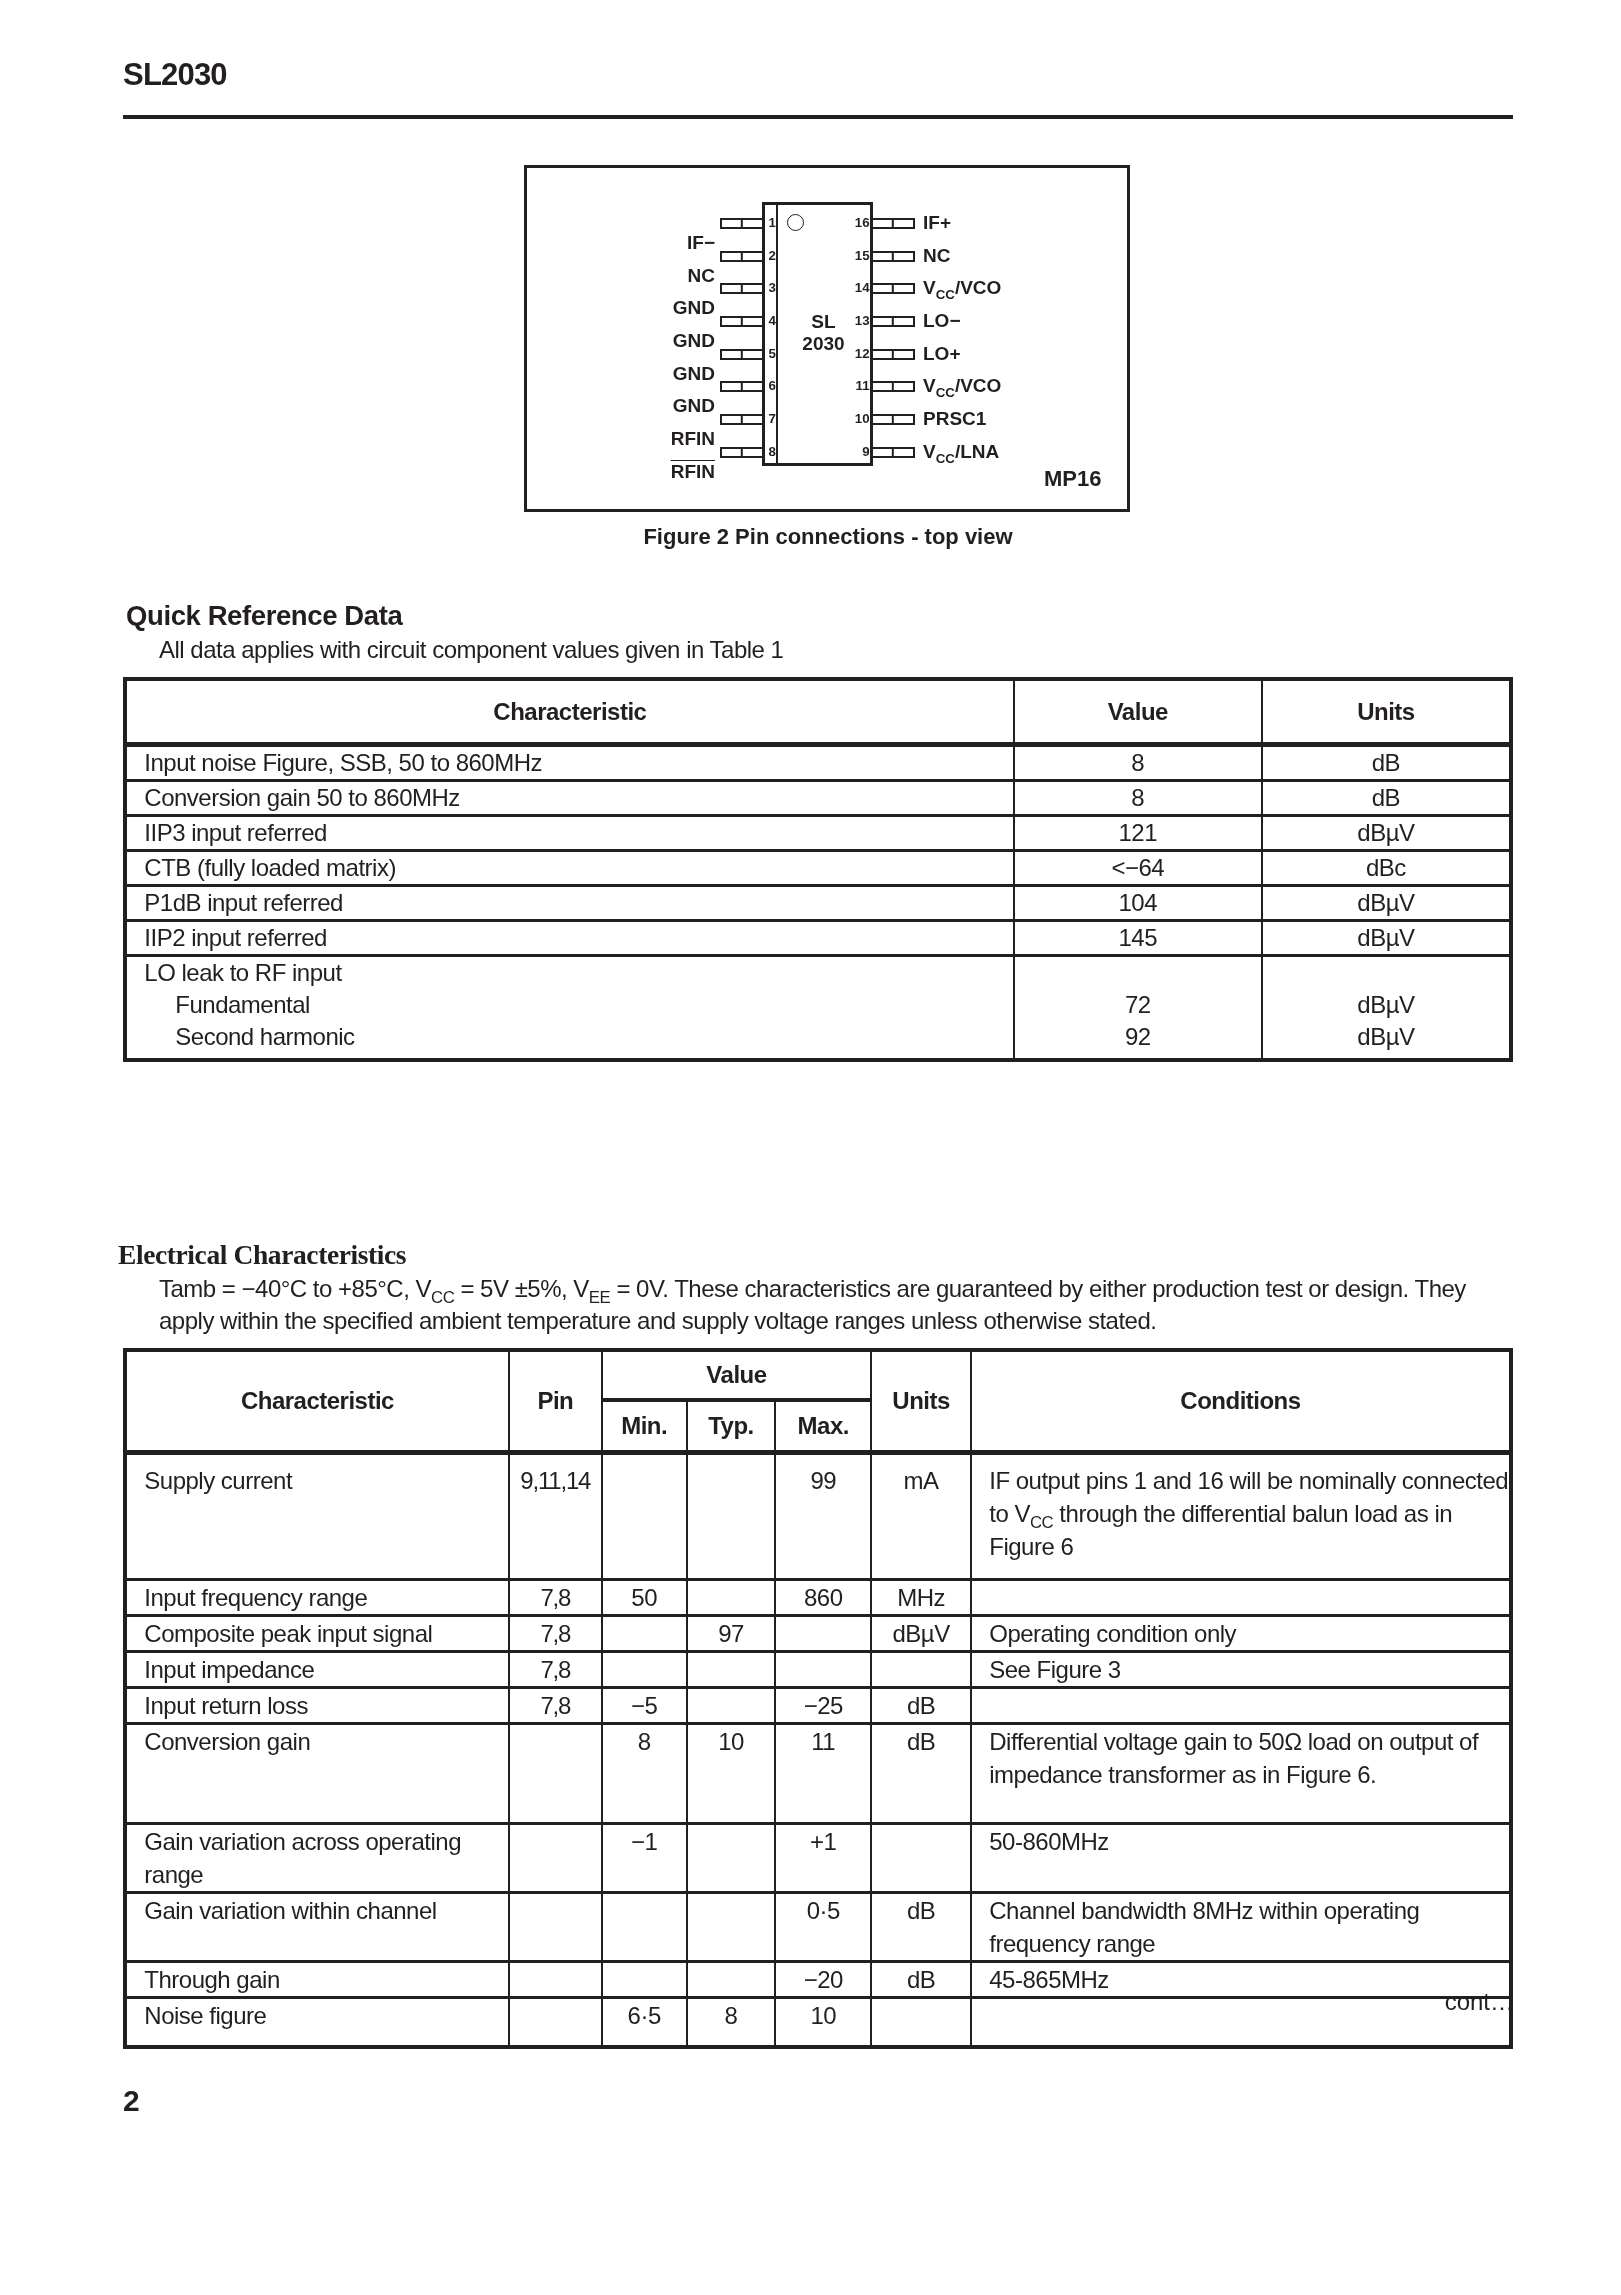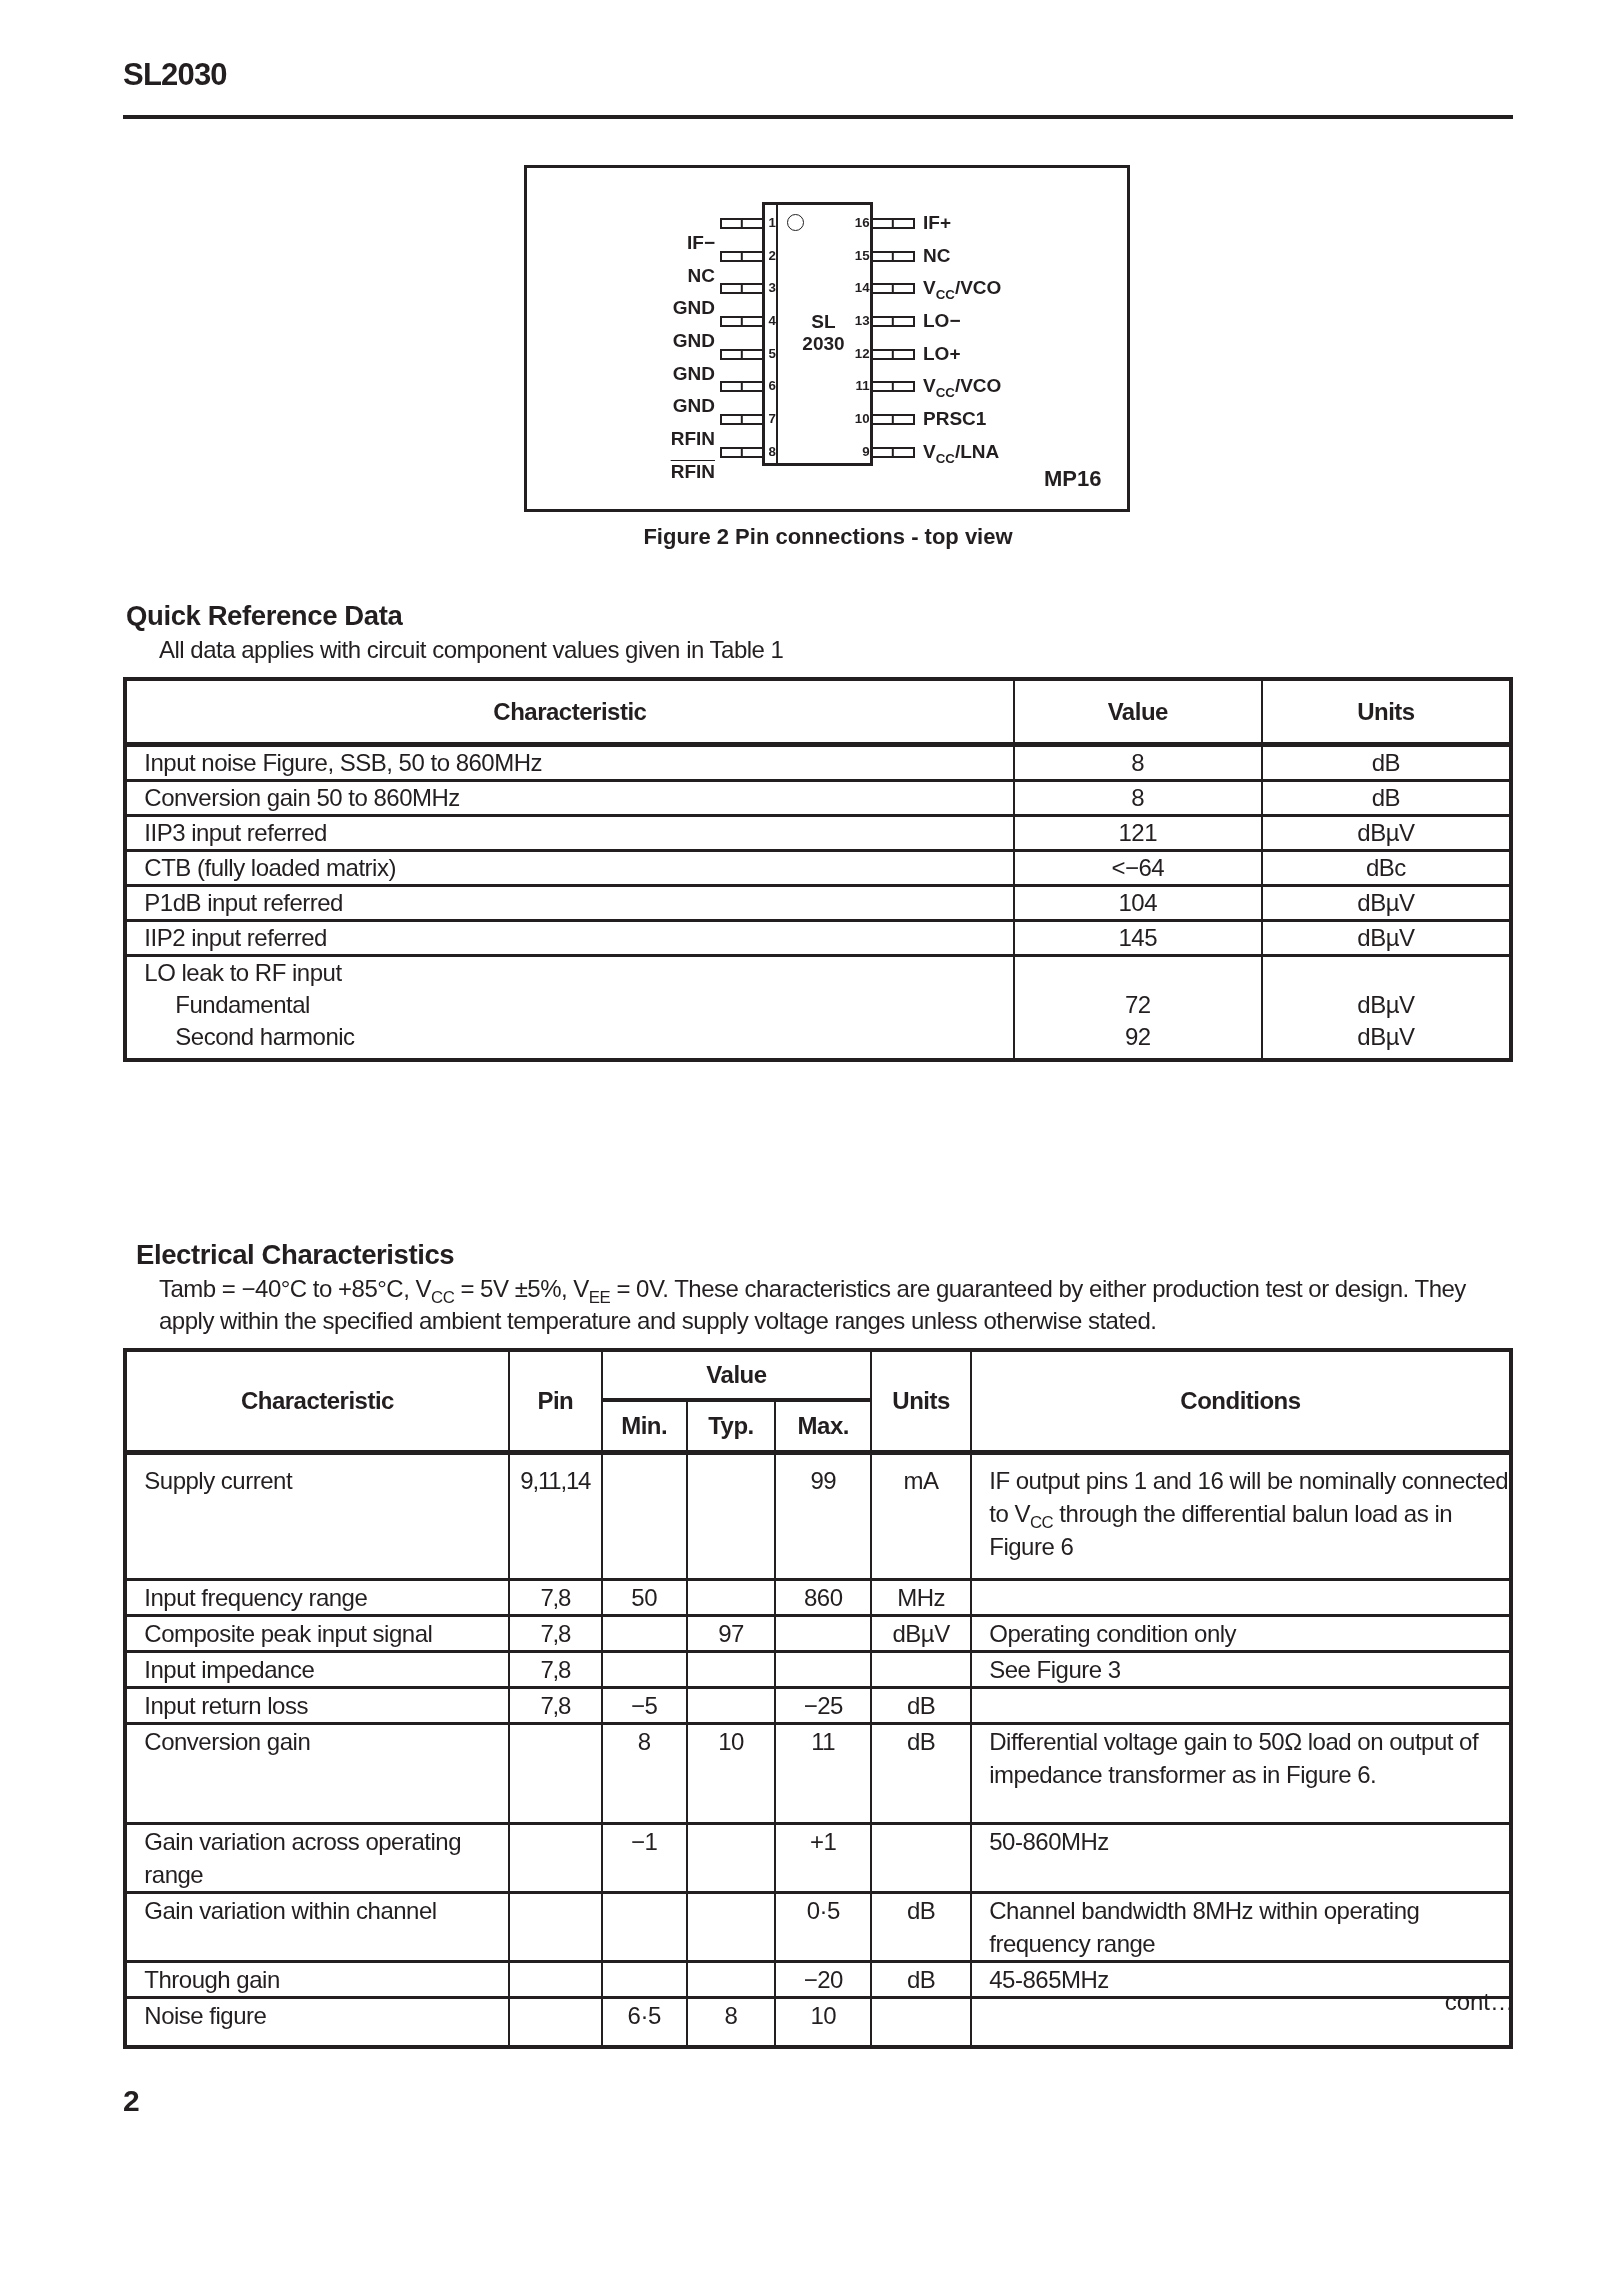--- a/index.html
+++ b/index.html
@@ -215,21 +215,21 @@
         </td>
         <td class="c" style="padding-bottom: 4.7px;">
           <div>&nbsp;</div>
           <div>dBµV</div>
           <div>dBµV</div>
         </td>
       </tr>
     </tbody>
 </table>
 
-<div class="abs sec-title" style="left:136px; top:1239px;">Electrical Characteristics</div>
+<div class="abs sec-title" style="left:118px; top:1239px;font-family:Liberation Serif, serif;">Electrical Characteristics</div>
 <div class="abs sec-desc" style="left:159px; top:1273px; width:1358px;">
   <span>Tamb = −40°C to +85°C, V</span><sub>CC</sub><span> = 5V ±5%, V</span><sub>EE</sub><span> = 0V. These characteristics are guaranteed by either production test or design. They apply within the specified ambient temperature and supply voltage ranges unless otherwise stated.</span>
 </div>
 
 <table class="dt" id="ec">
   <colgroup>
     <col style="width:385px">
       <col style="width:93px">
       <col style="width:85px">
       <col style="width:89px">

